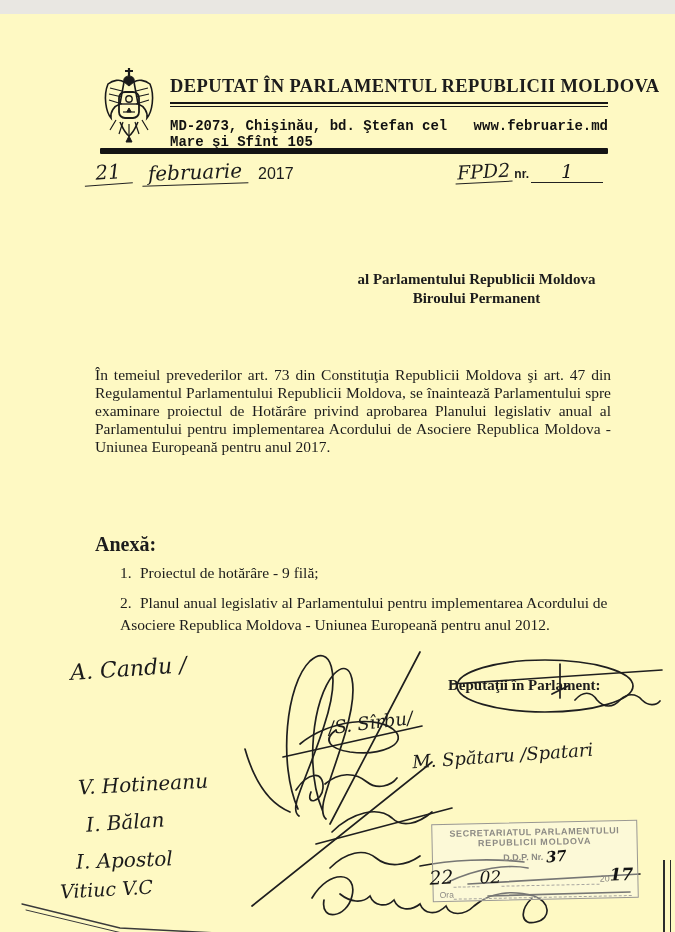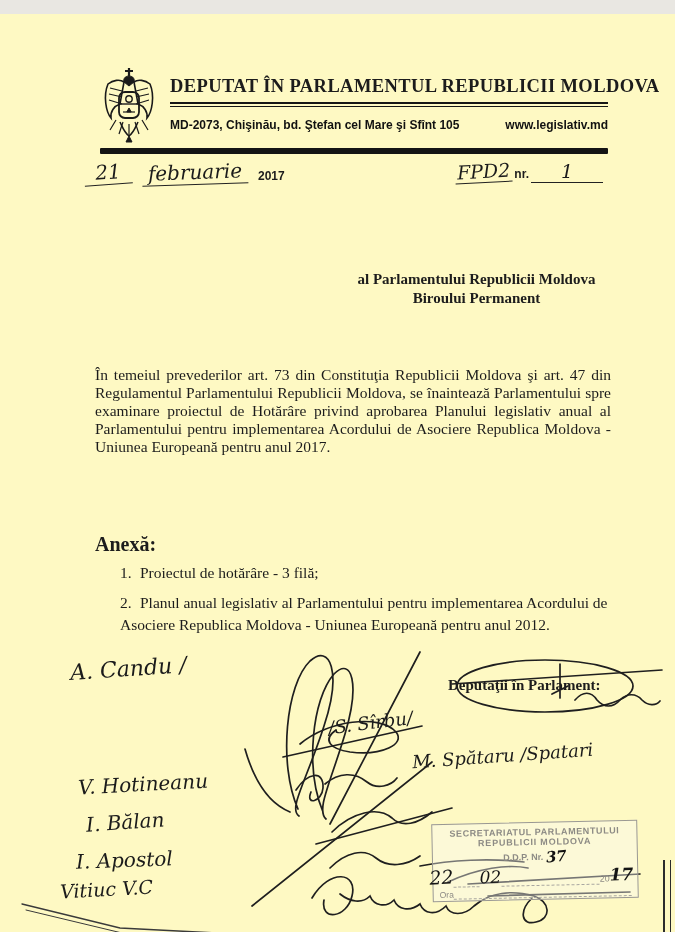--- a/index.html
+++ b/index.html
@@ -13,32 +13,32 @@
   
   .emblem{left:100px; top:52px; width:58px; height:80px;}
   .hdr-title{
     left:170px; top:62px; width:440px;
     font-size:18.5px; font-weight:bold; letter-spacing:.4px;
     font-family:"Liberation Serif", serif; white-space:nowrap;
   }
   .title-rule{left:170px; top:88px; width:438px; height:2px;
     border-top:2.5px solid #161616; border-bottom:1px solid #161616;}
   .addr-row{left:170px; top:104px; width:438px; display:flex; justify-content:space-between;
-    font-family:Liberation Sans, sans-serif; font-size:12px; font-weight:bold; color:#111;}
+    font-family:Liberation Mono, monospace; font-size:14px; font-weight:bold; color:#111;}
   .hdr-bar{left:100px; top:134px; width:508px; height:6px; background:#141414; border-radius:1px;}
 
   
   .hw{font-family:"DejaVu Serif", serif; font-style:italic; color:#1b1b1b;}
 
   
   .date-left{left:84px; top:146px; display:flex; align-items:flex-end; gap:10px;}
   .u-line{border-bottom:1.6px solid #222; text-align:center;}
   .hw-day{width:48px; font-size:20px; transform:rotate(-4deg);}
   .hw-month{width:106px; font-size:20px; transform:rotate(-2deg);}
-  .printed-year{font-family:"Liberation Sans", sans-serif; font-size:12px; font-weight:bold; padding-bottom:2px;}
+  .printed-year{font-family:"Liberation Sans", sans-serif; font-size:16px; font-weight:normal; padding-bottom:2px;}
   .reg-right{left:455px; top:146px; display:flex; align-items:flex-end; gap:2px;}
   .hw-prefix{font-size:19px; transform:rotate(-3deg); border-bottom:1.6px solid #222; padding:0 2px;}
   .printed-nr{font-family:"Liberation Sans", sans-serif; font-size:12px; font-weight:bold; padding-bottom:2px;}
   .hw-regnum{width:72px; font-size:19px;}
 
   
   .addressee{left:343px; top:256px; width:267px; text-align:center;
     font-weight:bold; font-size:15px; line-height:19px;}
 
   
@@ -101,21 +101,21 @@
       <path d="M20 56c3 6 4 10 9 14 5-4 6-8 9-14" stroke-width="1.6"></path>
       <path d="M16 54l-6 10M42 54l6 10M29 58v12M23 56l-4 12M35 56l4 12" stroke-width="1.2"></path>
       <path d="M29 70l3 6h-6z" fill="#1a1a1a"></path>
     </svg>
   </div>
 
   <div class="abs hdr-title">DEPUTAT ÎN PARLAMENTUL REPUBLICII MOLDOVA</div>
   <div class="abs title-rule"></div>
   <div class="abs addr-row">
     <span>MD-2073, Chişinău, bd. Ştefan cel Mare şi Sfînt 105</span>
-    <span>www.legislativ.md</span>
+    <span>www.februarie.md</span>
   </div>
   <div class="abs hdr-bar"></div>
 
   <div class="abs date-left">
     <span class="hw hw-day u-line">21</span>
     <span class="hw hw-month u-line">februarie</span>
     <span class="printed-year">2017</span>
   </div>
   <div class="abs reg-right">
     <span class="hw hw-prefix">FPD2</span>
@@ -125,21 +125,21 @@
 
   <div class="abs addressee">
     <div>al Parlamentului Republicii Moldova</div>
     <div>Biroului Permanent</div>
   </div>
 
   <div class="abs body-par">În temeiul prevederilor art. 73 din Constituţia Republicii Moldova şi art. 47 din Regulamentul Parlamentului Republicii Moldova, se înaintează Parlamentului spre examinare proiectul de Hotărâre privind aprobarea Planului legislativ anual al Parlamentului pentru implementarea Acordului de Asociere Republica Moldova - Uniunea Europeană pentru anul 2017.</div>
 
   <div class="abs annex-label">Anexă:</div>
   <div class="abs annex-item annex-1">
-    <span class="annex-num">1.</span><span>Proiectul de hotărâre - 3 filă;</span>
+    <span class="annex-num">1.</span><span>Proiectul de hotărâre - 9 filă;</span>
   </div>
   <div class="abs annex-item annex-2">
     <span class="annex-num">2.</span><span>Planul anual legislativ al Parlamentului pentru implementarea Acordului de Asociere Republica Moldova - Uniunea Europeană pentru anul 2012.</span>
   </div>
 
   <div class="abs sig-heading">Deputaţii  în Parlament:</div>
 
   <span class="abs hw sig-label" style="left:70px; top:642px; font-size:22px; transform:rotate(-4deg);">A. Candu /</span>
   <span class="abs hw sig-label" style="left:328px; top:698px; font-size:18px; transform:rotate(-7deg);">/S. Sîrbu/</span>
   <span class="abs hw sig-label" style="left:412px; top:731px; font-size:18px; transform:rotate(-4deg);">M. Spătaru /Spatari</span>

